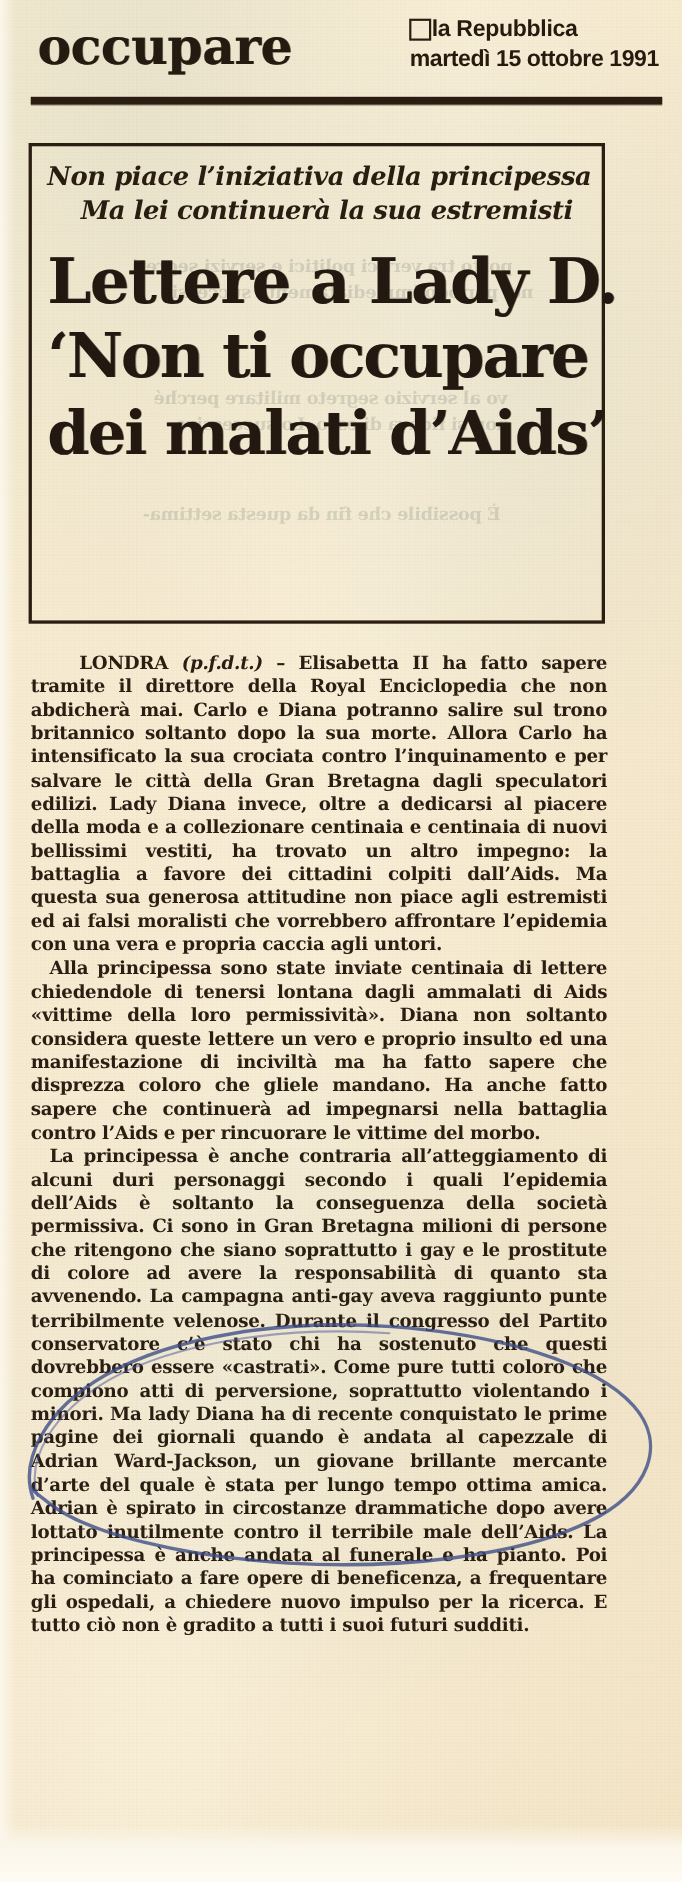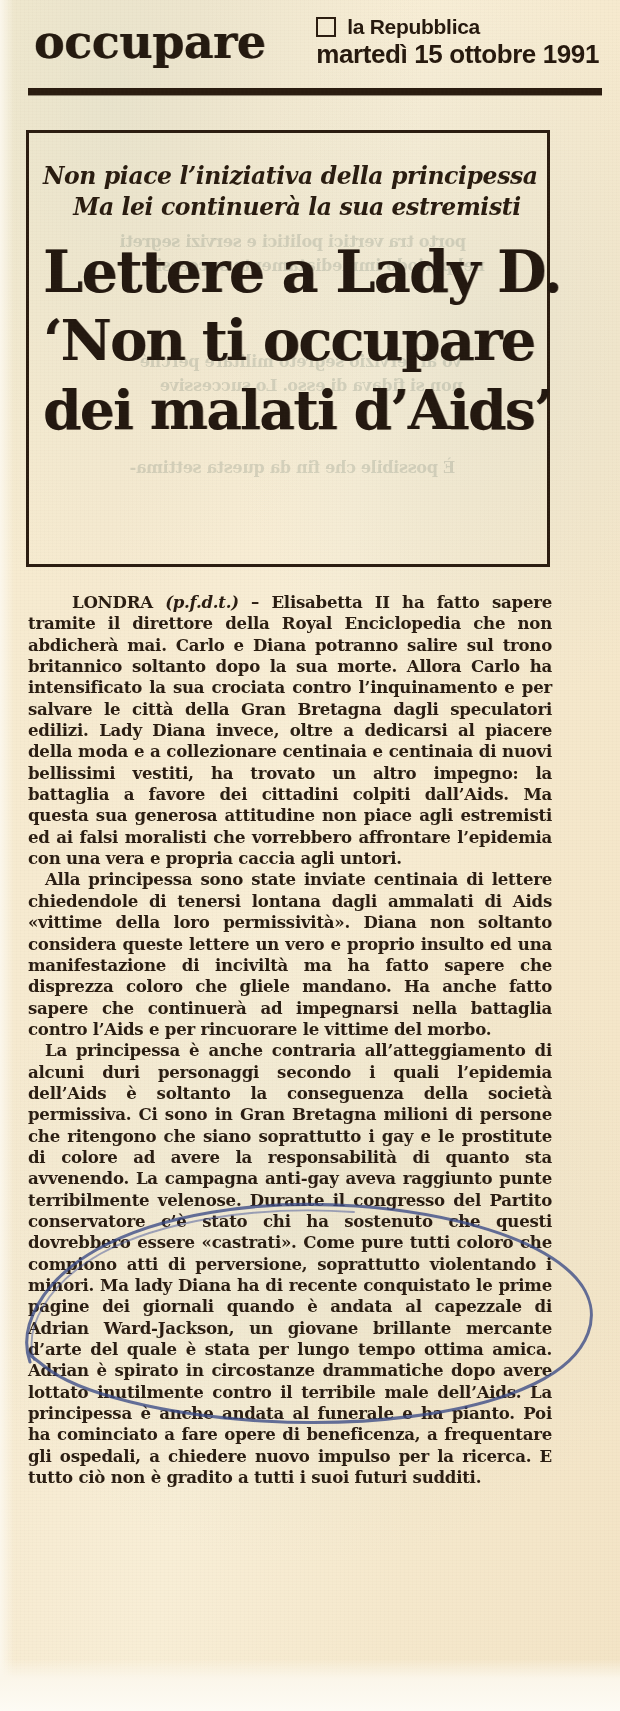--- a/index.html
+++ b/index.html
@@ -80,35 +80,34 @@
     position: absolute;
     right: 3px;
     top: 0px;
     text-align: left;
     font-family: "Liberation Sans", sans-serif;
     color: #26190e;
   }
   #paper-line1 {
     display: flex;
     align-items: center;
-    gap: 11px;
     font-size: 21px;
     font-weight: bold;
     line-height: 25px;
     letter-spacing: -0.3px;
   }
   #logo-square {
     display: inline-block;
     width: 16px;
     height: 16px;
     border: 2.4px solid #2b1d11;
     flex: none;
   }
   #paper-date {
-    font-size: 26px;
+    font-size: 21px;
     font-weight: bold;
     line-height: 26px;
     letter-spacing: -0.4px;
     margin-top: 2px;
     white-space: nowrap;
   }
   #rule-thick {
     position: absolute;
     left: 28px;
     right: 18px;
@@ -120,21 +119,21 @@
 
   
   #headline-box {
     position: absolute;
     left: 26px;
     top: 130px;
     width: 524px;
     height: 437px;
     border: 3px solid #2b1d11;
     box-sizing: border-box;
-    padding: 28px 14px 0 14px;
+    padding: 12px 14px 0 14px;
   }
   #kicker {
     font-family: "DejaVu Serif", serif;
     font-style: italic;
     font-weight: bold;
     font-size: 23.5px;
     line-height: 31px;
     color: #291c10;
     text-align: center;
     letter-spacing: -0.4px;

